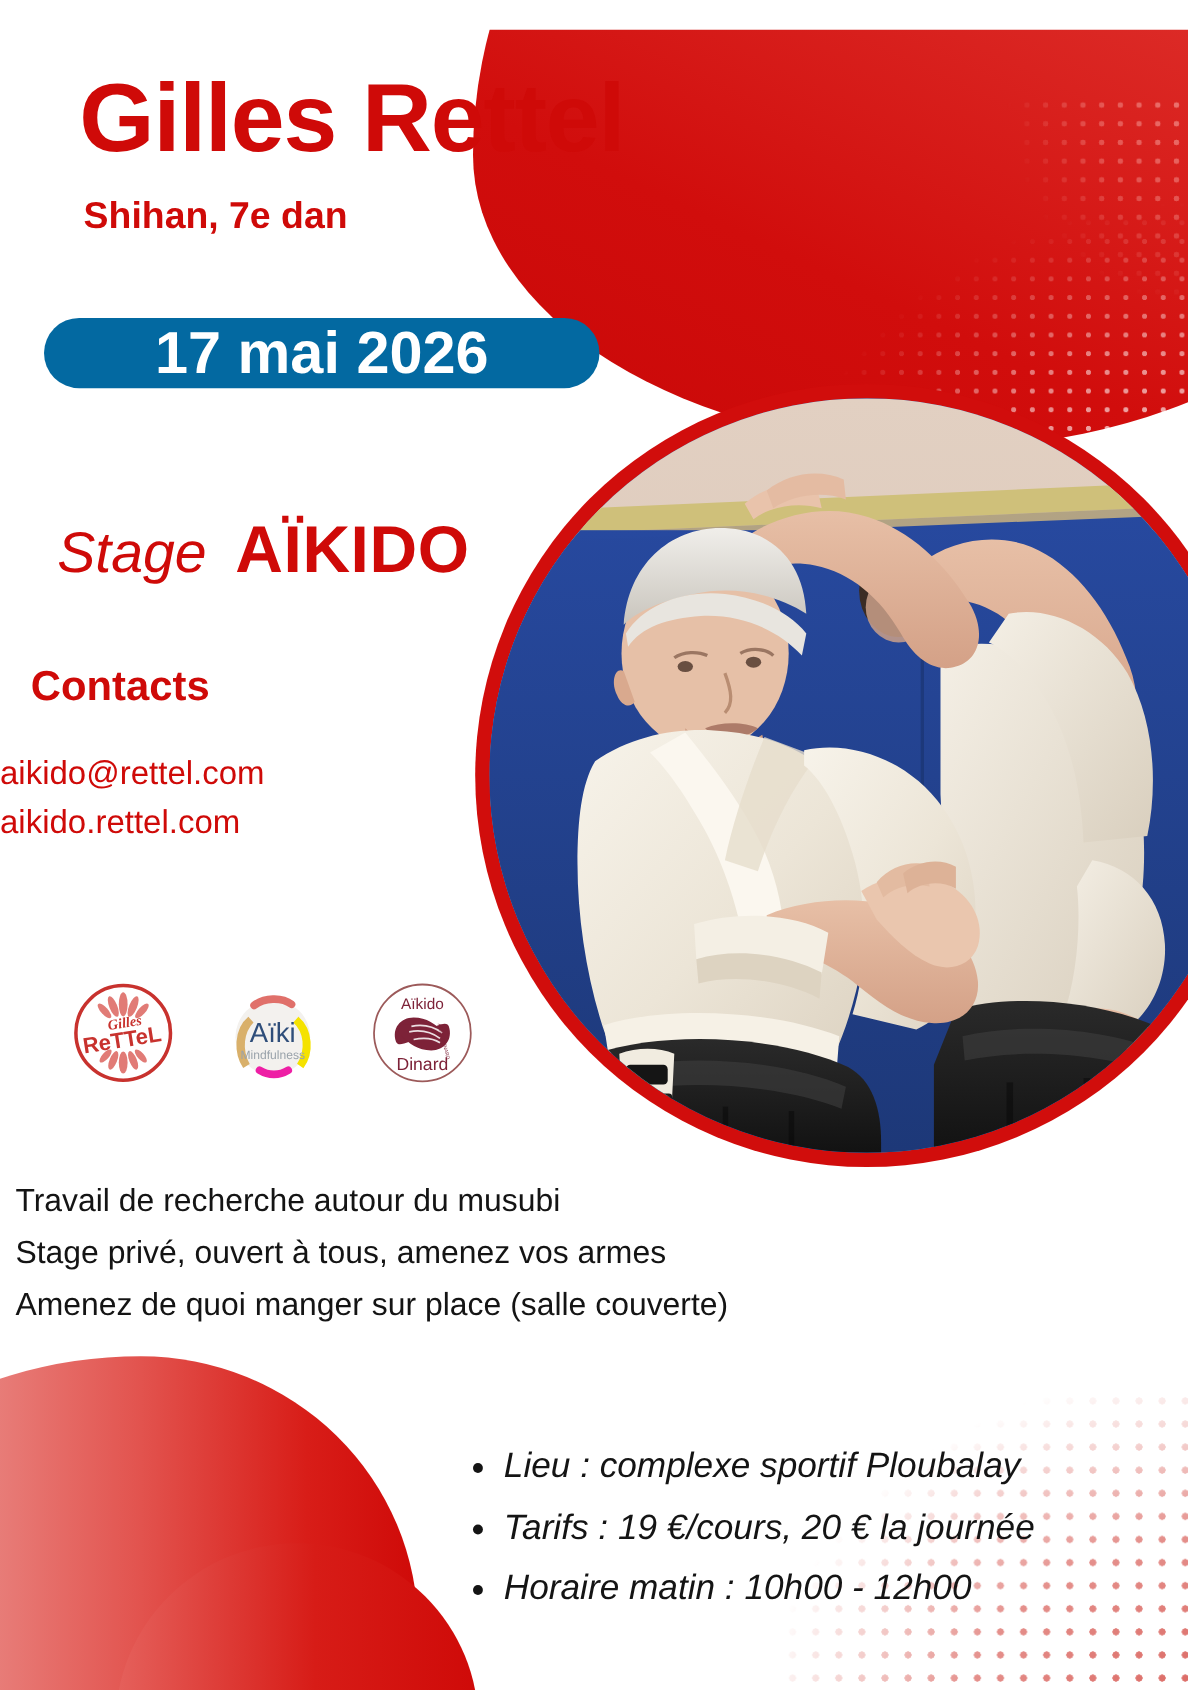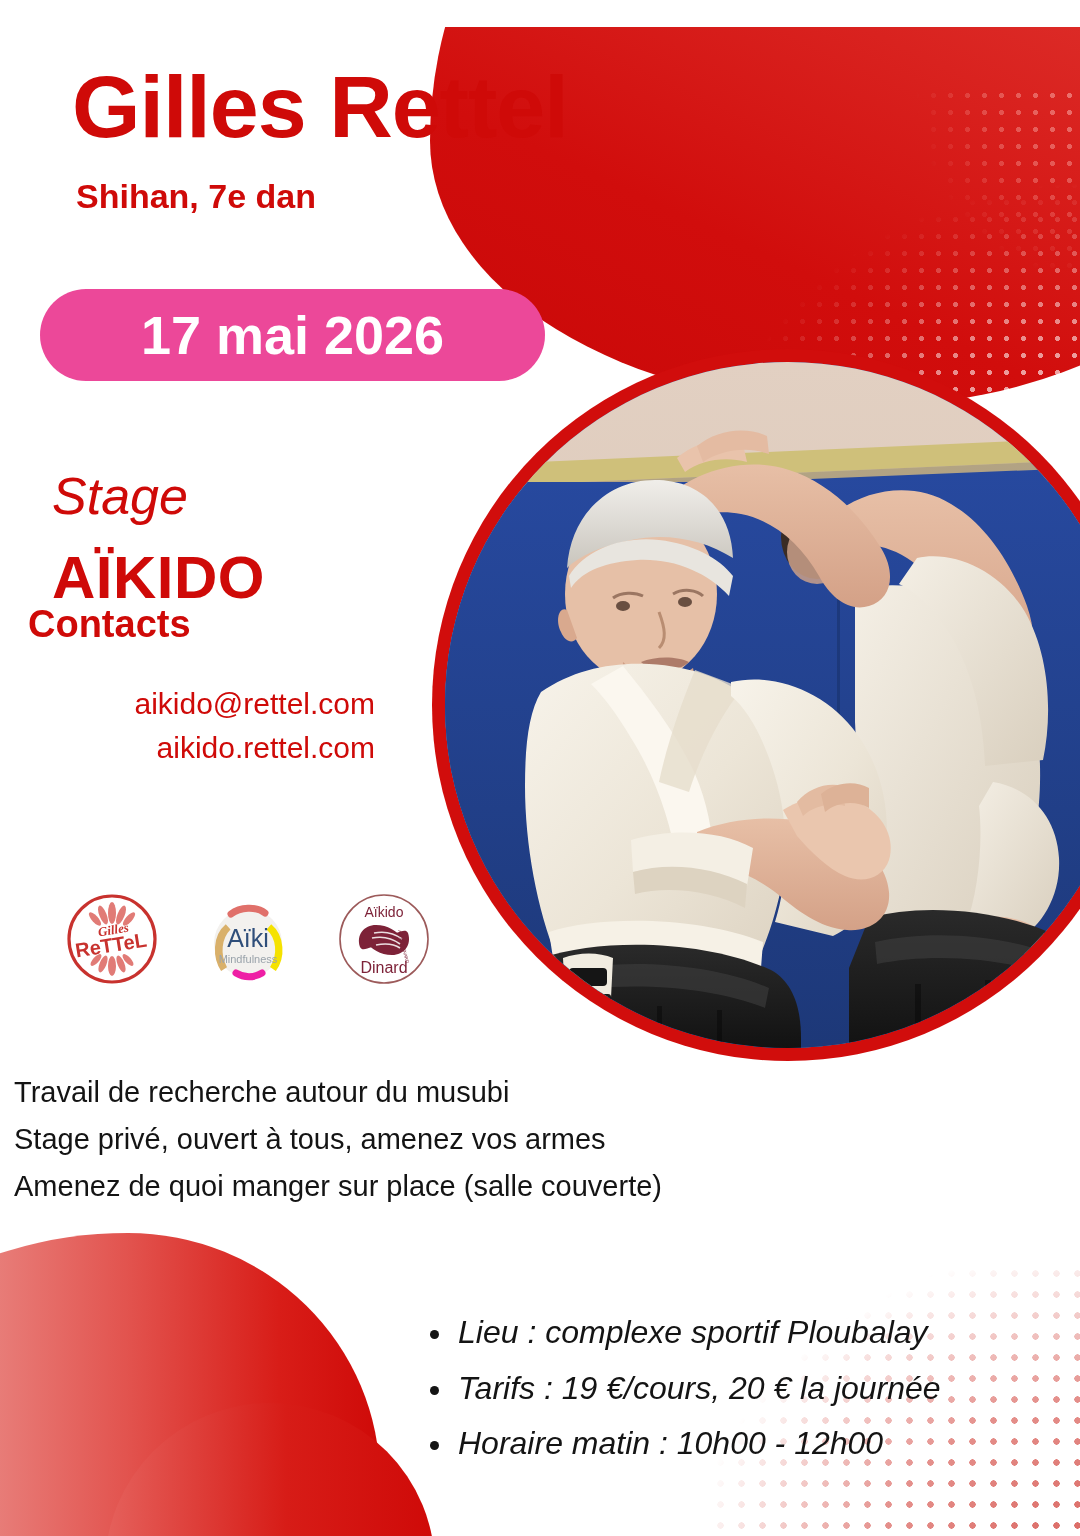--- a/index.html
+++ b/index.html
@@ -143,43 +143,42 @@
     font-weight: bold;
     color: #cf0a08;
     line-height: 1;
   }
 
   .date-badge {
     position: absolute;
     left: 40px;
     top: 262px;
     width: 505px;
-    height: 92px;
+    height: 64px;
     border-radius: 46px;
-    background: #ec4899;
+    background: #0369a1;
     display: flex;
     align-items: center;
     justify-content: center;
   }
   .date-badge-text {
     color: #ffffff;
     font-size: 54px;
     font-weight: bold;
     letter-spacing: 0px;
     line-height: 1;
   }
 
   .stage-line {
     position: absolute;
     left: 52px;
     top: 443px;
     display: flex;
     align-items: baseline;
     gap: 26px;
-    flex-direction: column;
   }
   .stage-word {
     font-size: 52px;
     font-style: italic;
     font-weight: normal;
     color: #cf0a08;
     line-height: 1;
   }
   .aikido-word {
     font-size: 60px;
@@ -197,21 +196,21 @@
     font-weight: bold;
     color: #cf0a08;
     line-height: 1;
   }
 
   .contacts-list {
     position: absolute;
     left: 0px;
     top: 655px;
     width: 375px;
-    text-align: right;
+    text-align: left;
   }
   .contact-item {
     font-size: 30px;
     color: #cf0a08;
     line-height: 1.48;
     white-space: nowrap;
   }
 
   
   .logos {

